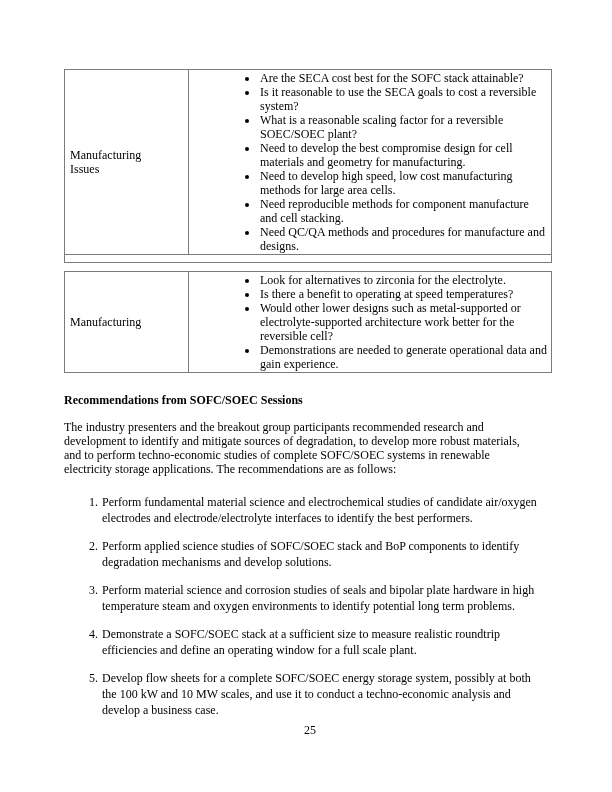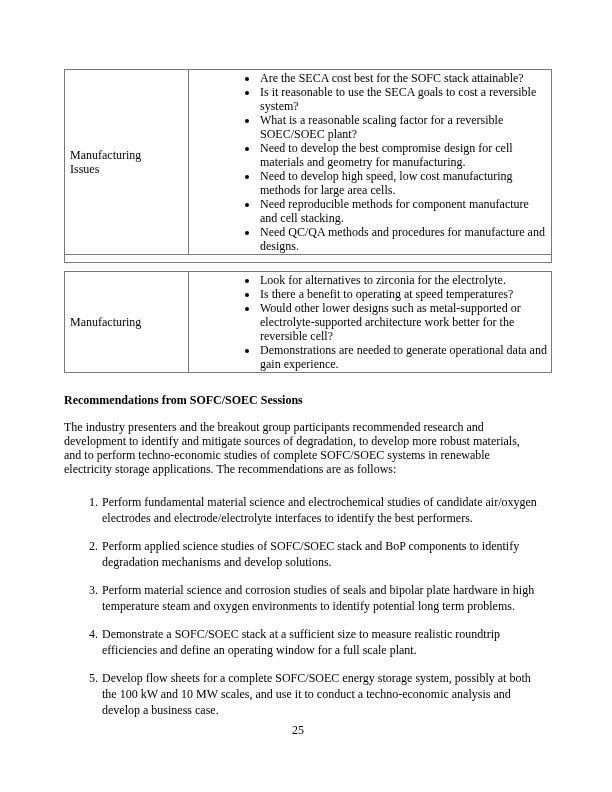--- a/index.html
+++ b/index.html
@@ -71,21 +71,21 @@
     padding-left: 37px;
   }
   ol.recommendation-list li {
     line-height: 16px;
     margin-bottom: 12px;
     padding-left: 1px;
   }
   .page-footer {
     position: absolute;
     top: 723px;
-    left: 0;
+    left: 12px;
     width: 596px;
     text-align: center;
     line-height: 14px;
   }
 </style>
 </head>
 <body>
 
 <div class="page">
 

